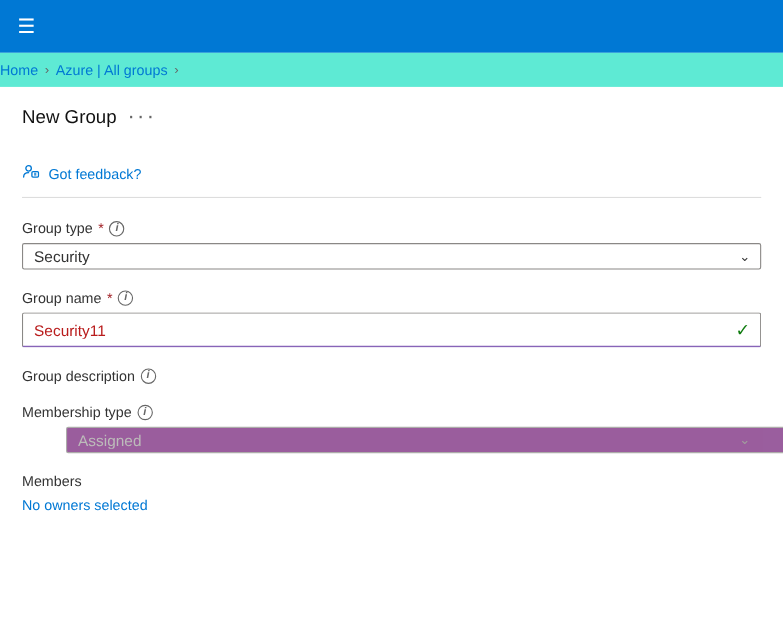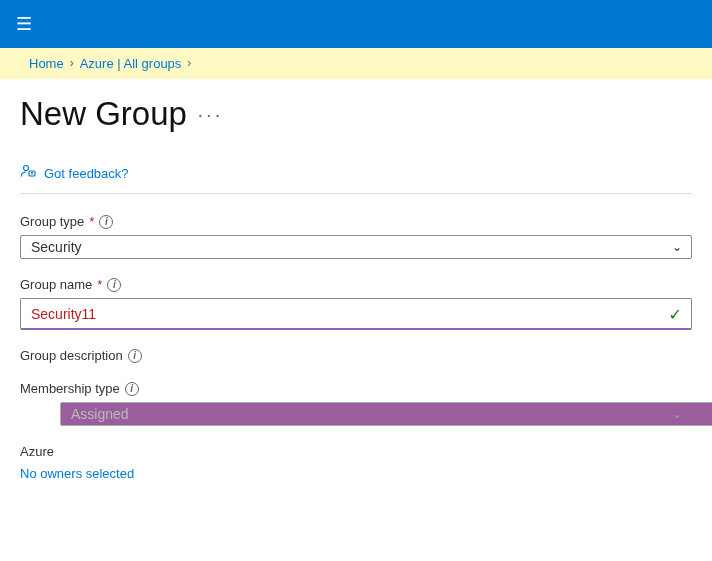--- a/index.html
+++ b/index.html
@@ -20,22 +20,22 @@
       cursor: pointer;
     }
     .top-bar-title {
       color: #fff;
       font-size: 15px;
       font-weight: 600;
     }
 
     
     .breadcrumb {
-      background: #fef9c3;
-      padding: 8px 29px;
+      background: #5eead4;
+      padding: 8px 0;
       display: flex;
       align-items: flex-start;
       gap: 6px;
       font-size: 13px;
     }
     .breadcrumb a {
       color: #0078d4;
       text-decoration: none;
     }
     .breadcrumb-sep {
@@ -49,21 +49,21 @@
     }
 
     
     .page-title-row {
       display: flex;
       align-items: center;
       gap: 10px;
       margin-bottom: 20px;
     }
     .page-title {
-      font-size: 33px;
+      font-size: 17px;
       font-weight: 300;
       color: #111;
     }
     .page-title-ellipsis {
       color: #666;
       font-size: 20px;
       cursor: pointer;
       letter-spacing: 2px;
     }
 
@@ -271,18 +271,18 @@
     </div>
     <div class="form-select-wrapper">
       <select class="form-select disabled-select" disabled="">
         <option>Assigned</option>
       </select>
       <span class="select-chevron" style="color:#a19f9d;">⌄</span>
     </div>
   </div>
 
   <div class="form-group">
-    <div class="section-label">Azure</div>
+    <div class="section-label">Members</div>
     <a class="link-text" href="#">No owners selected</a>
   </div>
 
 
 </div>
 
 </body></html>

